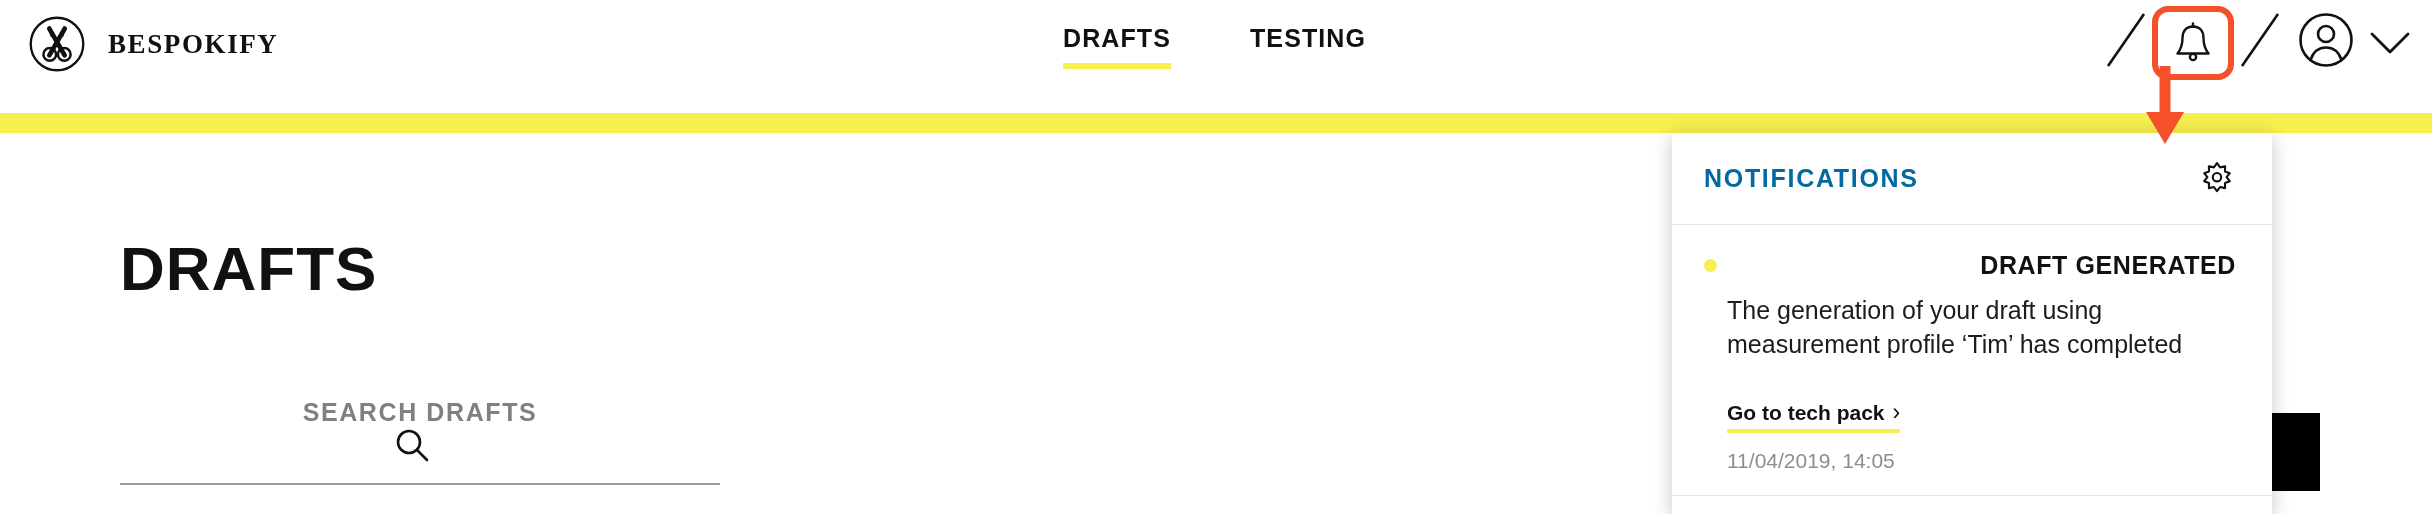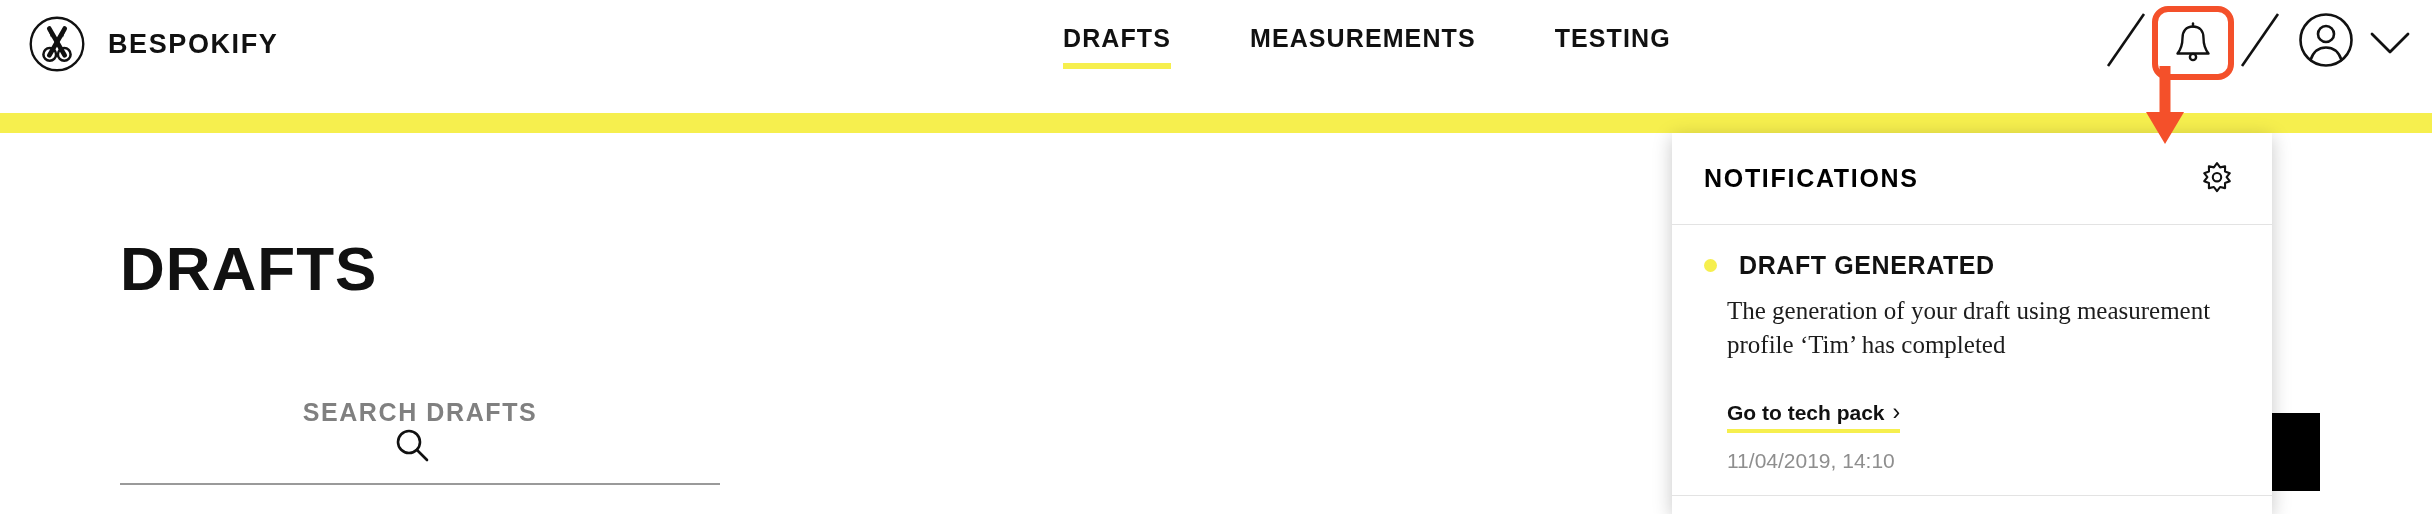--- a/index.html
+++ b/index.html
@@ -37,20 +37,21 @@
     width: 58px; height: 58px;
     flex: 0 0 58px;
     display: block;
   }
   .brand-name {
     font-size: 27px;
     font-weight: bold;
     letter-spacing: 1.6px;
     color: #111111;
     white-space: nowrap;
+    font-family: Liberation Serif, serif;
   }
 
   .mainnav {
     position: absolute;
     top: 0; left: 0;
     height: 113px;
     width: 2432px;
     pointer-events: none;
   }
   .nav-inner {
@@ -195,54 +196,54 @@
     display: flex;
     align-items: center;
     justify-content: space-between;
     padding: 0 36px 0 32px;
     border-bottom: 1px solid #e3e3e3;
   }
   .notif-header-title {
     font-size: 25px;
     font-weight: bold;
     letter-spacing: 1.7px;
-    color: #000000;
+    color: #0369a1;
   }
   .gear-icon { width: 38px; height: 38px; display: block; }
 
   .notif-item {
     position: relative;
     padding: 26px 36px 22px 32px;
     border-bottom: 1px solid #e3e3e3;
   }
   .notif-title-row {
     display: flex;
     align-items: center;
     gap: 22px;
+    justify-content: space-between;
   }
   .notif-dot {
     width: 13px; height: 13px;
     border-radius: 50%;
     background: #f6ef4e;
     flex: 0 0 13px;
   }
   .notif-title {
     font-size: 25px;
     font-weight: bold;
     letter-spacing: 0.6px;
     color: #111111;
   }
   .notif-body {
     margin-top: 14px;
     margin-left: 23px;
     font-size: 25px;
     line-height: 1.34;
     color: #1c1c1c;
     max-width: 520px;
-    font-family: Liberation Serif, serif;
   }
   .notif-link {
     display: inline-block;
     margin-top: 38px;
     margin-left: 23px;
     font-size: 21px;
     font-weight: bold;
     color: #111111;
     border-bottom: 4px solid #f6ef4e;
     padding-bottom: 3px;
@@ -287,23 +288,20 @@
           <path d="M42 14.5 L37 18 L38.5 25 Z" fill="#111"></path>
         </svg>
       </span>
       <span class="brand-name">BESPOKIFY</span>
     </div>
 
     <nav class="mainnav">
       <div class="nav-inner">
         <div class="nav-item active">
           <span>DRAFTS</span>
-        </div>
-        <div class="nav-item">
-          <span>MEASUREMENTS</span>
         </div>
         <div class="nav-item">
           <span>TESTING</span>
         </div>
       </div>
     </nav>
 
     <div class="header-actions">
 
       <span class="slash-sep">
@@ -383,21 +381,21 @@
 
     <div class="notif-item">
       <div class="notif-title-row">
         <span class="notif-dot"></span>
         <span class="notif-title">DRAFT GENERATED</span>
       </div>
       <div class="notif-body">The generation of your draft using measurement profile ‘Tim’ has completed</div>
       <div class="notif-link">
         <span>Go to tech pack</span><span class="chev">›</span>
       </div>
-      <div class="notif-time">11/04/2019, 14:10</div>
+      <div class="notif-time">11/04/2019, 14:05</div>
     </div>
 
   </div>
 
   <span class="arrow-anno">
     <svg viewBox="0 0 50 80" width="50" height="80">
       <line x1="25" y1="0" x2="25" y2="52" stroke="#f4502a" stroke-width="11"></line>
       <polygon points="25,78 6,46 44,46" fill="#f4502a"></polygon>
     </svg>
   </span>

